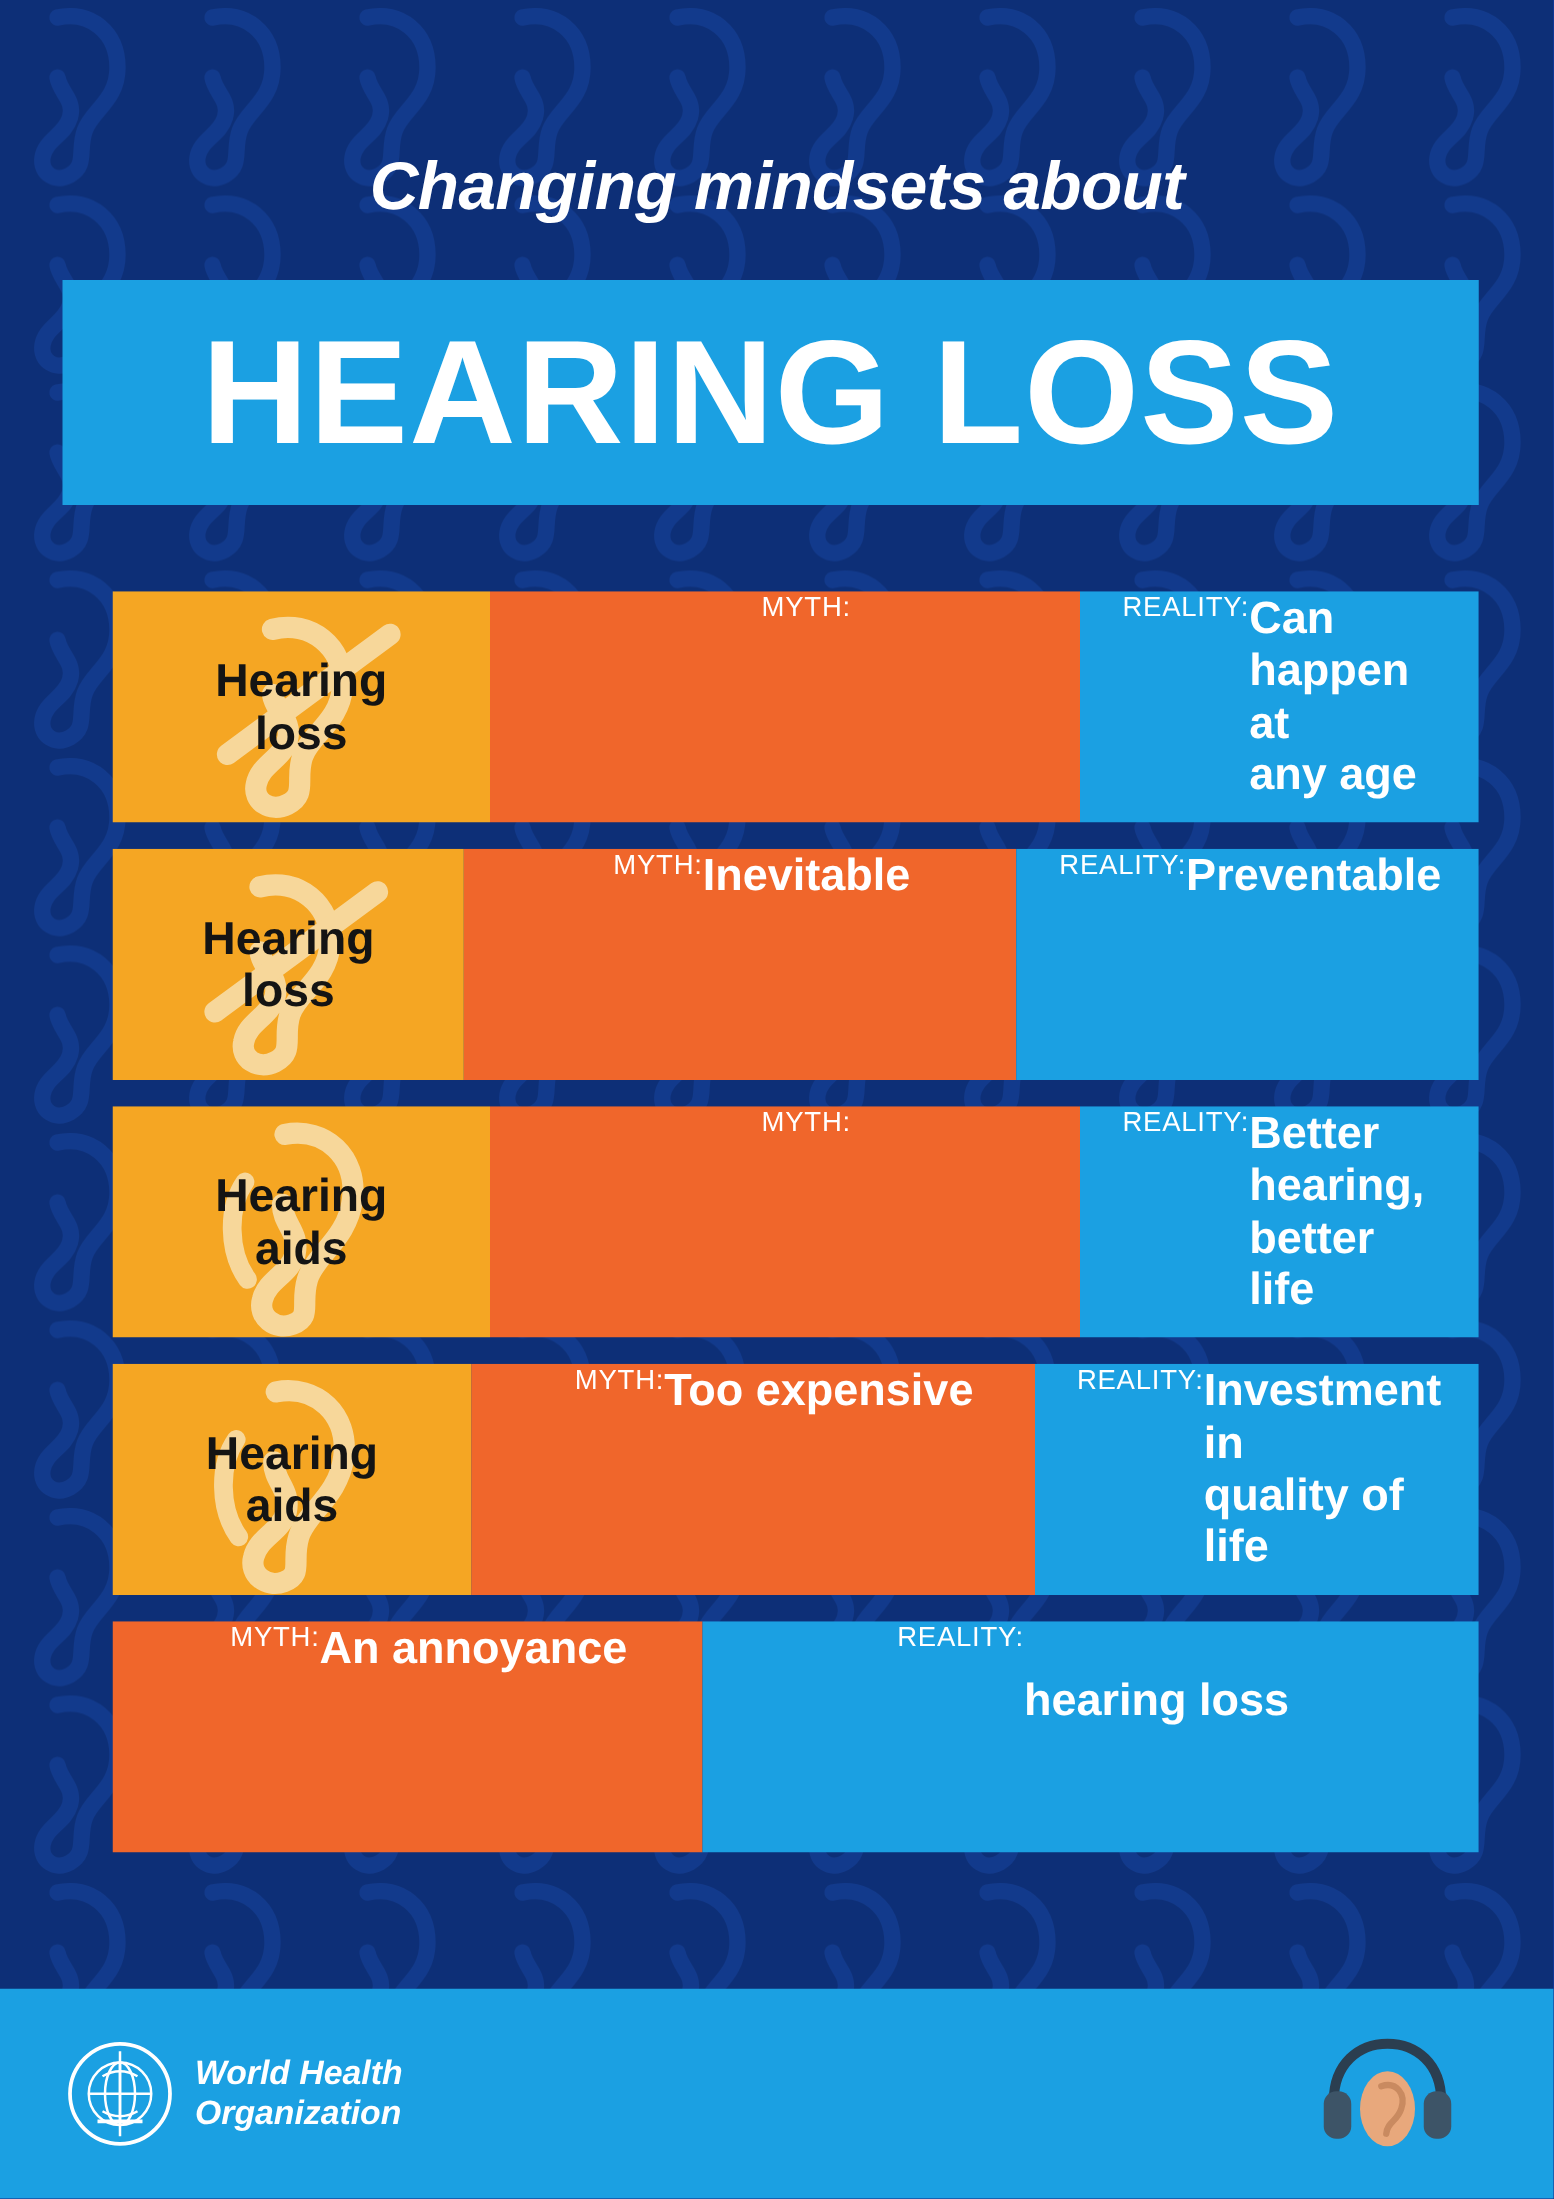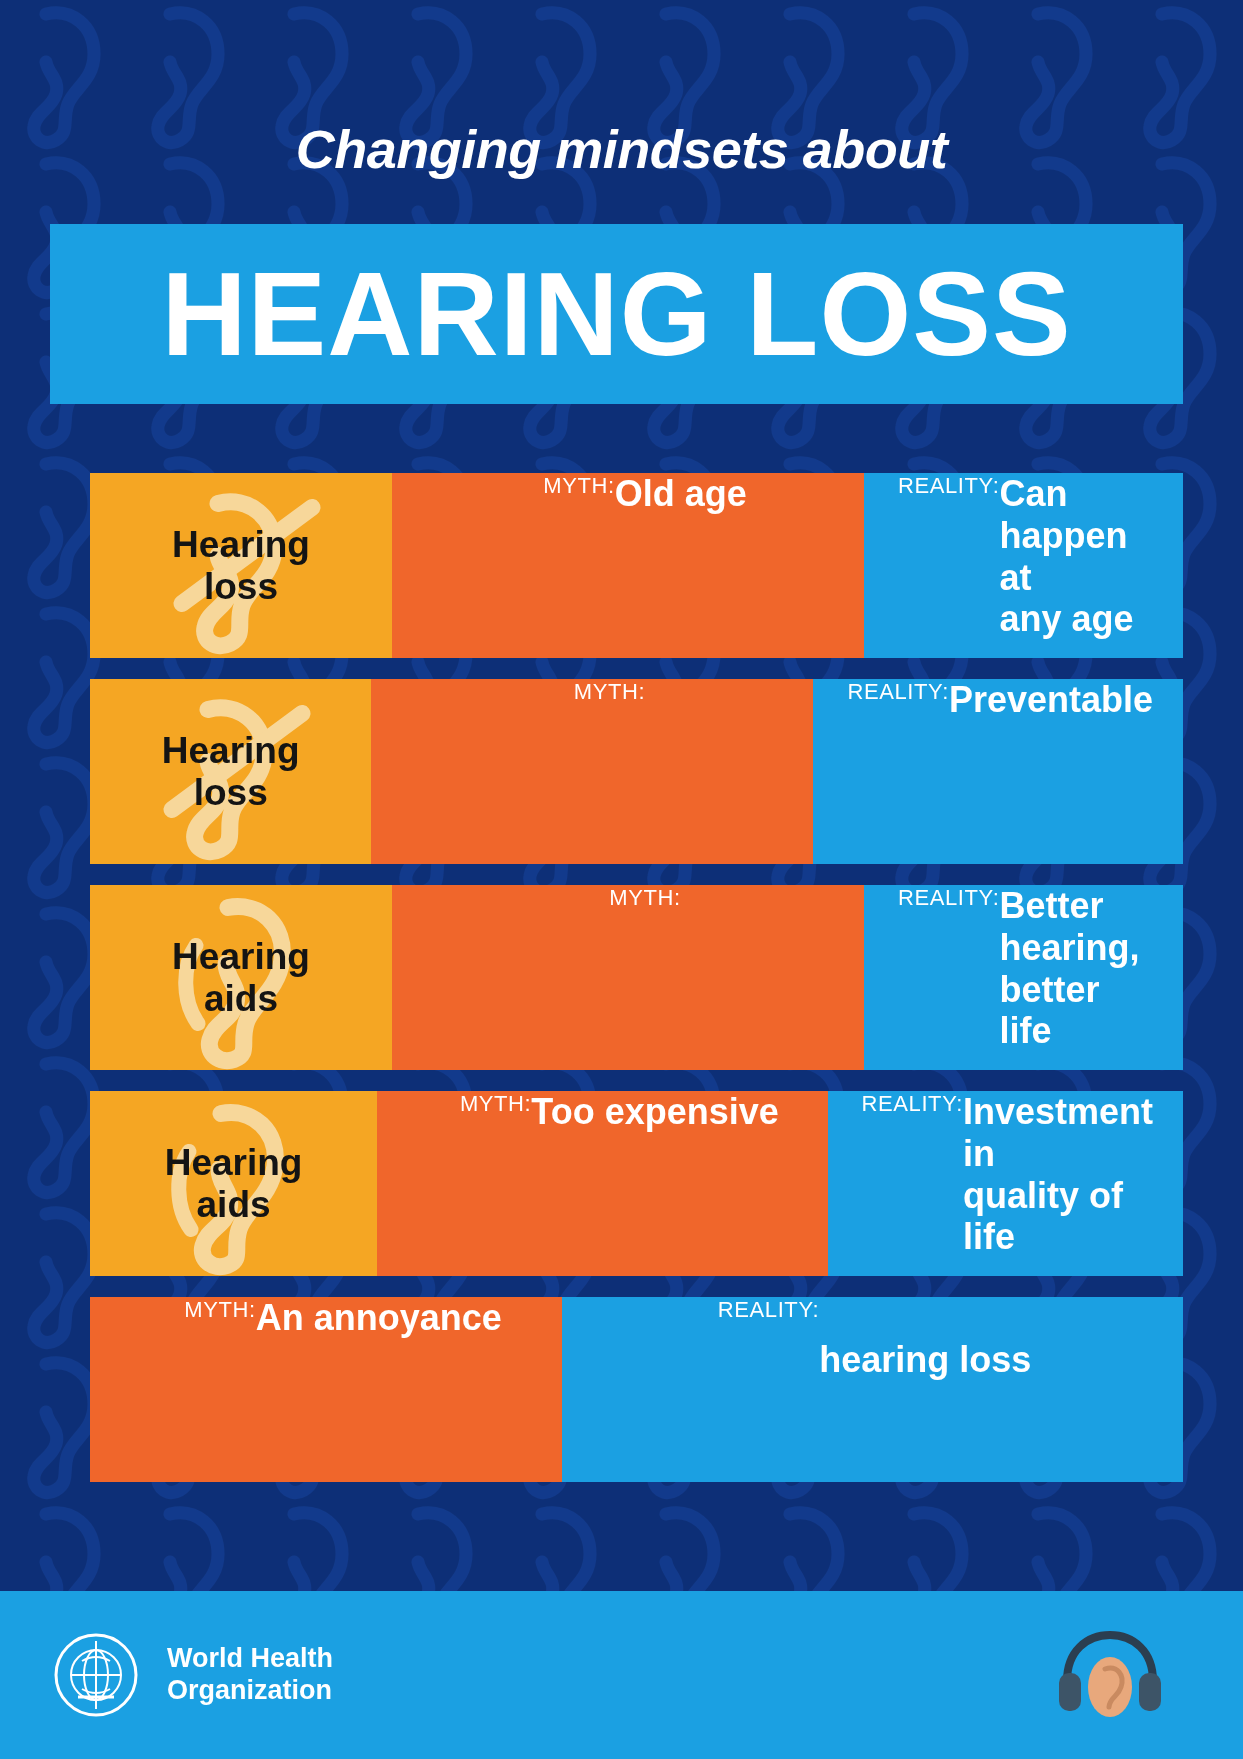--- a/index.html
+++ b/index.html
@@ -139,21 +139,22 @@
   .who-logo {
     display: flex;
     align-items: center;
     margin-left: 52px;
   }
   .who-text {
     color: #ffffff;
     font-size: 27px;
     font-weight: bold;
     line-height: 1.18;
-    margin-left: 27px;
+    margin-left: 16px;
+    font-style: italic;
   }
   .footer-ear {
     position: absolute;
     right: 78px;
     top: 50%;
     transform: translateY(-50%);
   }
 </style>
 </head>
 <body>
@@ -186,21 +187,20 @@
           <path d="M82 30 C112 22, 140 44, 138 76 C136 104, 112 114, 106 132 C100 150, 110 162, 94 170 C80 177, 66 167, 69 154 C72 138, 90 134, 94 118 C98 102, 84 96, 82 82" fill="none" stroke="#f7d79a" stroke-width="17" stroke-linecap="round"></path>
           <line x1="46" y1="130" x2="176" y2="34" stroke="#f7d79a" stroke-width="17" stroke-linecap="round"></line>
         </svg>
         <div class="topic-label">
           <span>Hearing</span><br>
           <span>loss</span>
         </div>
       </div>
       <div class="cell-myth">
         <div class="kicker">MYTH:</div>
-        <div class="answer">Old age</div>
       </div>
       <div class="cell-reality">
         <div class="kicker">REALITY:</div>
         <div class="answer">
           <span>Can happen at</span><br>
           <span>any age</span>
         </div>
       </div>
     </div>
 
@@ -210,20 +210,21 @@
           <path d="M82 30 C112 22, 140 44, 138 76 C136 104, 112 114, 106 132 C100 150, 110 162, 94 170 C80 177, 66 167, 69 154 C72 138, 90 134, 94 118 C98 102, 84 96, 82 82" fill="none" stroke="#f7d79a" stroke-width="17" stroke-linecap="round"></path>
           <line x1="46" y1="130" x2="176" y2="34" stroke="#f7d79a" stroke-width="17" stroke-linecap="round"></line>
         </svg>
         <div class="topic-label">
           <span>Hearing</span><br>
           <span>loss</span>
         </div>
       </div>
       <div class="cell-myth">
         <div class="kicker">MYTH:</div>
+        <div class="answer">Inevitable</div>
       </div>
       <div class="cell-reality">
         <div class="kicker">REALITY:</div>
         <div class="answer">Preventable</div>
       </div>
     </div>
 
     <div class="row">
       <div class="cell-topic">
         <svg class="topic-icon" width="210" height="185" viewBox="0 0 210 185" aria-hidden="true">

